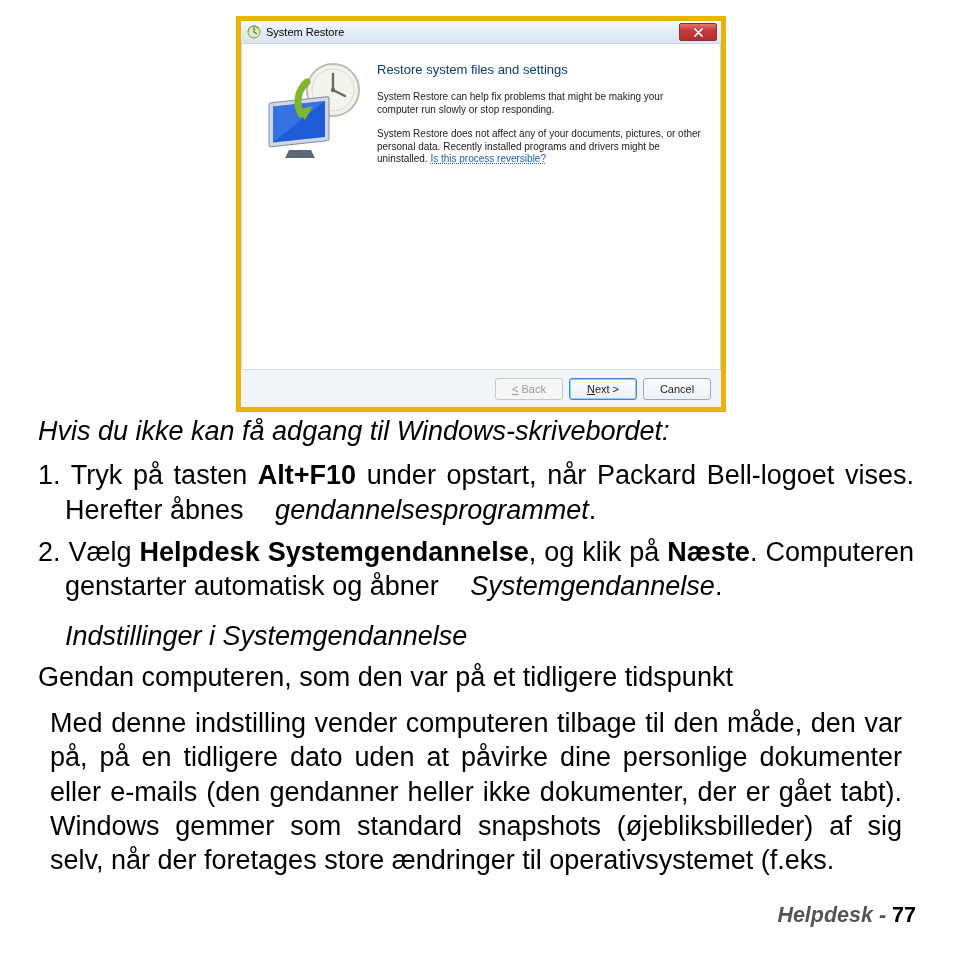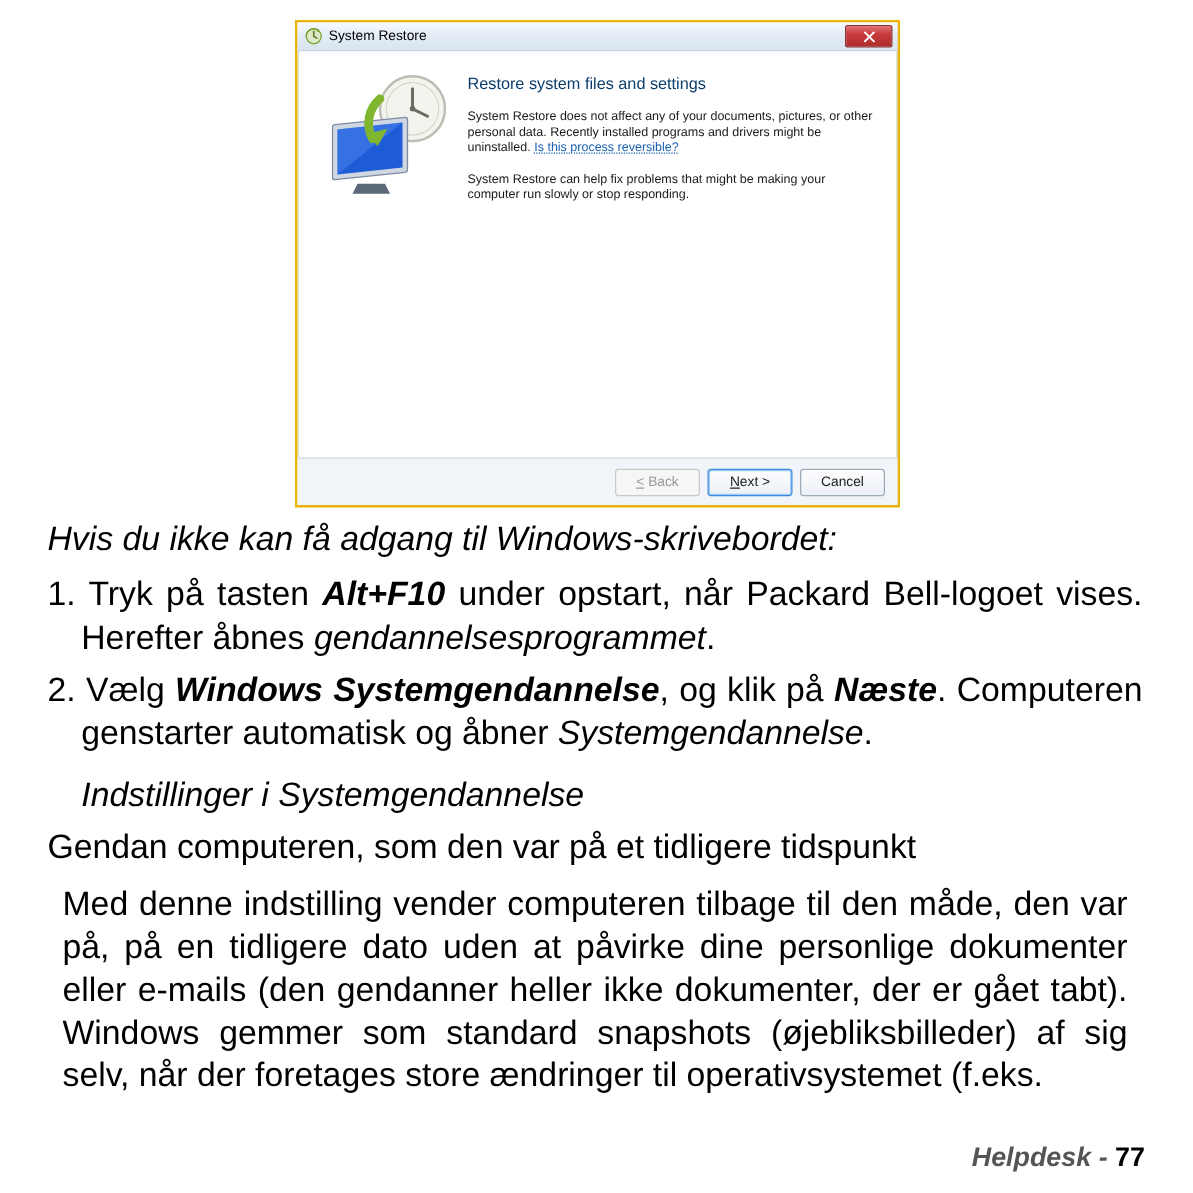--- a/index.html
+++ b/index.html
@@ -12,21 +12,21 @@
     color: #000;
     position: relative;
   }
   
   .win-wrap {
     position: absolute;
     left: 236px;
     top: 16px;
     width: 480px;
     height: 386px;
-    border: 2px solid #eab308;
+    border: 5px solid #eab308;
     box-shadow: 0 0 0 1px #c9d6e3 inset;
     background: #fff;
   }
   .titlebar {
     height: 22px;
     background: linear-gradient(#f7fbff, #e6eef7 40%, #d8e4f0);
     border-bottom: 1px solid #c9d6e3;
     display: flex;
     align-items: center;
     font-size: 11px;
@@ -109,22 +109,22 @@
 
   
   .doc {
     position: absolute;
     left: 38px;
     top: 414px;
     width: 876px;
     font-size: 27px;
     line-height: 1.27;
   }
-  .doc .ital { font-style: italic; }
-  .doc .bold { font-weight: bold; font-style: italic; }
+  .doc .ital { font-style: italic; margin-left: 24px; }
+  .doc .bold { font-weight: bold; }
   .doc .heading1 {
     font-style: italic;
     margin: 0 0 10px 0;
   }
   .doc ol {
     padding-left: 0;
     margin: 0 0 16px 0;
     counter-reset: item;
     list-style: none;
   }
@@ -145,21 +145,21 @@
   .sub-head2 {
     margin: 4px 0 10px 0;
   }
   .body-para {
     margin: 12px;
     text-align: justify;
   }
   .footer {
     position: absolute;
     right: 38px;
-    bottom: 15px;
+    bottom: 26px;
     font-size: 21.5px;
   }
   .footer .hd { font-style: italic; font-weight: bold; color:#555; }
   .footer .pg { font-weight: bold; }
 </style>
 </head>
 <body>
 
 <div class="win-wrap">
   <div class="titlebar">
@@ -195,24 +195,24 @@
         </g>
 
         <path d="M30 90l22 0 4 8-30 0z" fill="#5b6878"></path>
 
         <path d="M48 22a26 26 0 0 0-6 32" fill="none" stroke="#7fb52f" stroke-width="7" stroke-linecap="round"></path>
         <path d="M38 50l8 10 8-14z" fill="#7fb52f"></path>
       </svg>
     </div>
     <div class="content-col">
       <div class="dlg-title">Restore system files and settings</div>
+      <div class="para">System Restore can help fix problems that might be making your computer run slowly or stop responding.</div>
       <div class="para">
         <span>System Restore does not affect any of your documents, pictures, or other personal data. Recently installed programs and drivers might be uninstalled. </span><span class="linkish">Is this process reversible?</span>
       </div>
-      <div class="para">System Restore can help fix problems that might be making your computer run slowly or stop responding.</div>
     </div>
   </div>
 
   <div class="button-bar">
     <div class="btn disabled">
         <span class="underline-first">&lt; Back</span>
       </div>
     <div class="btn default">
         <span class="underline-first">Next &gt;</span>
       </div>
@@ -223,21 +223,21 @@
 </div>
 
 <div class="doc">
   <div class="heading1">Hvis du ikke kan få adgang til Windows-skrivebordet:</div>
 
   <ol>
     <li>
       <span>Tryk på tasten </span><span class="bold">Alt+F10</span><span> under opstart, når Packard Bell-logoet vises. Herefter åbnes </span><span class="ital">gendannelsesprogrammet</span><span>.</span>
     </li>
     <li>
-      <span>Vælg </span><span class="bold">Windows Systemgendannelse</span><span>, og klik på </span><span class="bold">Næste</span><span>. Computeren genstarter automatisk og åbner </span><span class="ital">Systemgendannelse</span><span>.</span>
+      <span>Vælg </span><span class="bold">Helpdesk Systemgendannelse</span><span>, og klik på </span><span class="bold">Næste</span><span>. Computeren genstarter automatisk og åbner </span><span class="ital">Systemgendannelse</span><span>.</span>
     </li>
   </ol>
 
   <div class="sub-head">Indstillinger i Systemgendannelse</div>
   <div class="sub-head2">Gendan computeren, som den var på et tidligere tidspunkt</div>
   <p class="body-para">Med denne indstilling vender computeren tilbage til den måde, den var på, på en tidligere dato uden at påvirke dine personlige dokumenter eller e-mails (den gendanner heller ikke dokumenter, der er gået tabt). Windows gemmer som standard snapshots (øjebliksbilleder) af sig selv, når der foretages store ændringer til operativsystemet (f.eks.</p>
 </div>
 
 <div class="footer">
   <span class="hd">Helpdesk -  </span><span class="pg">77</span>

